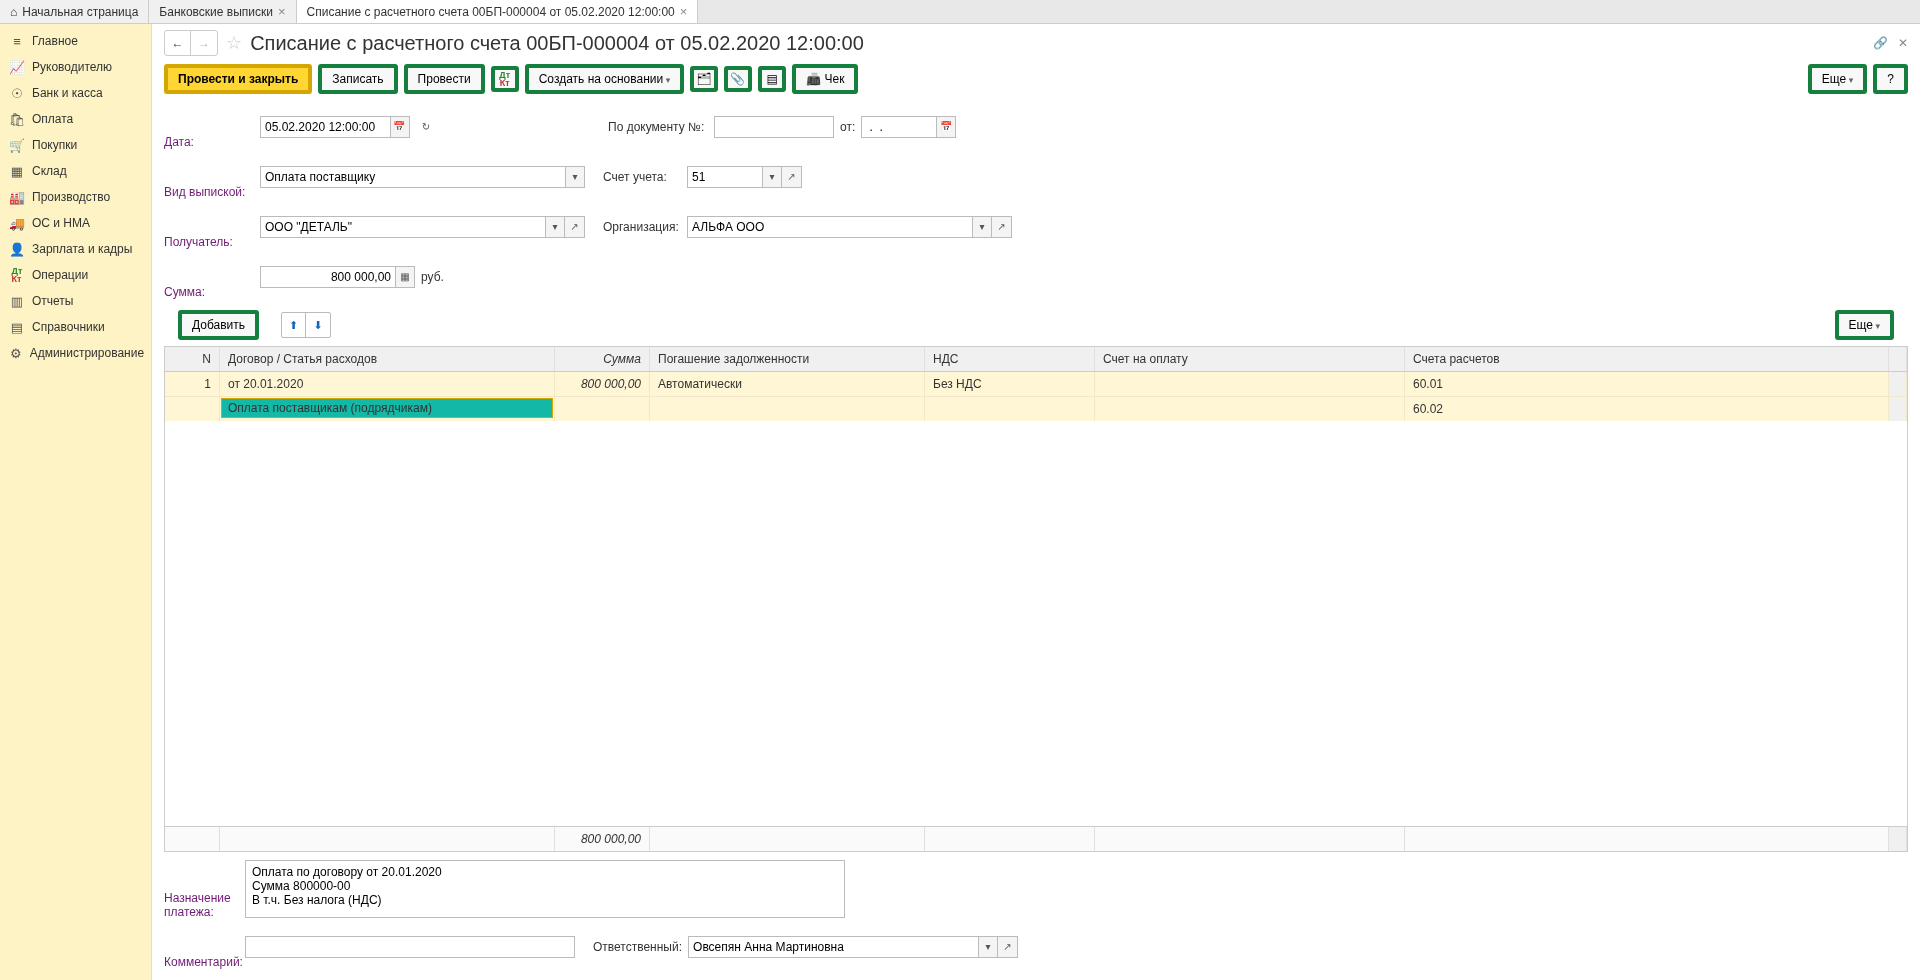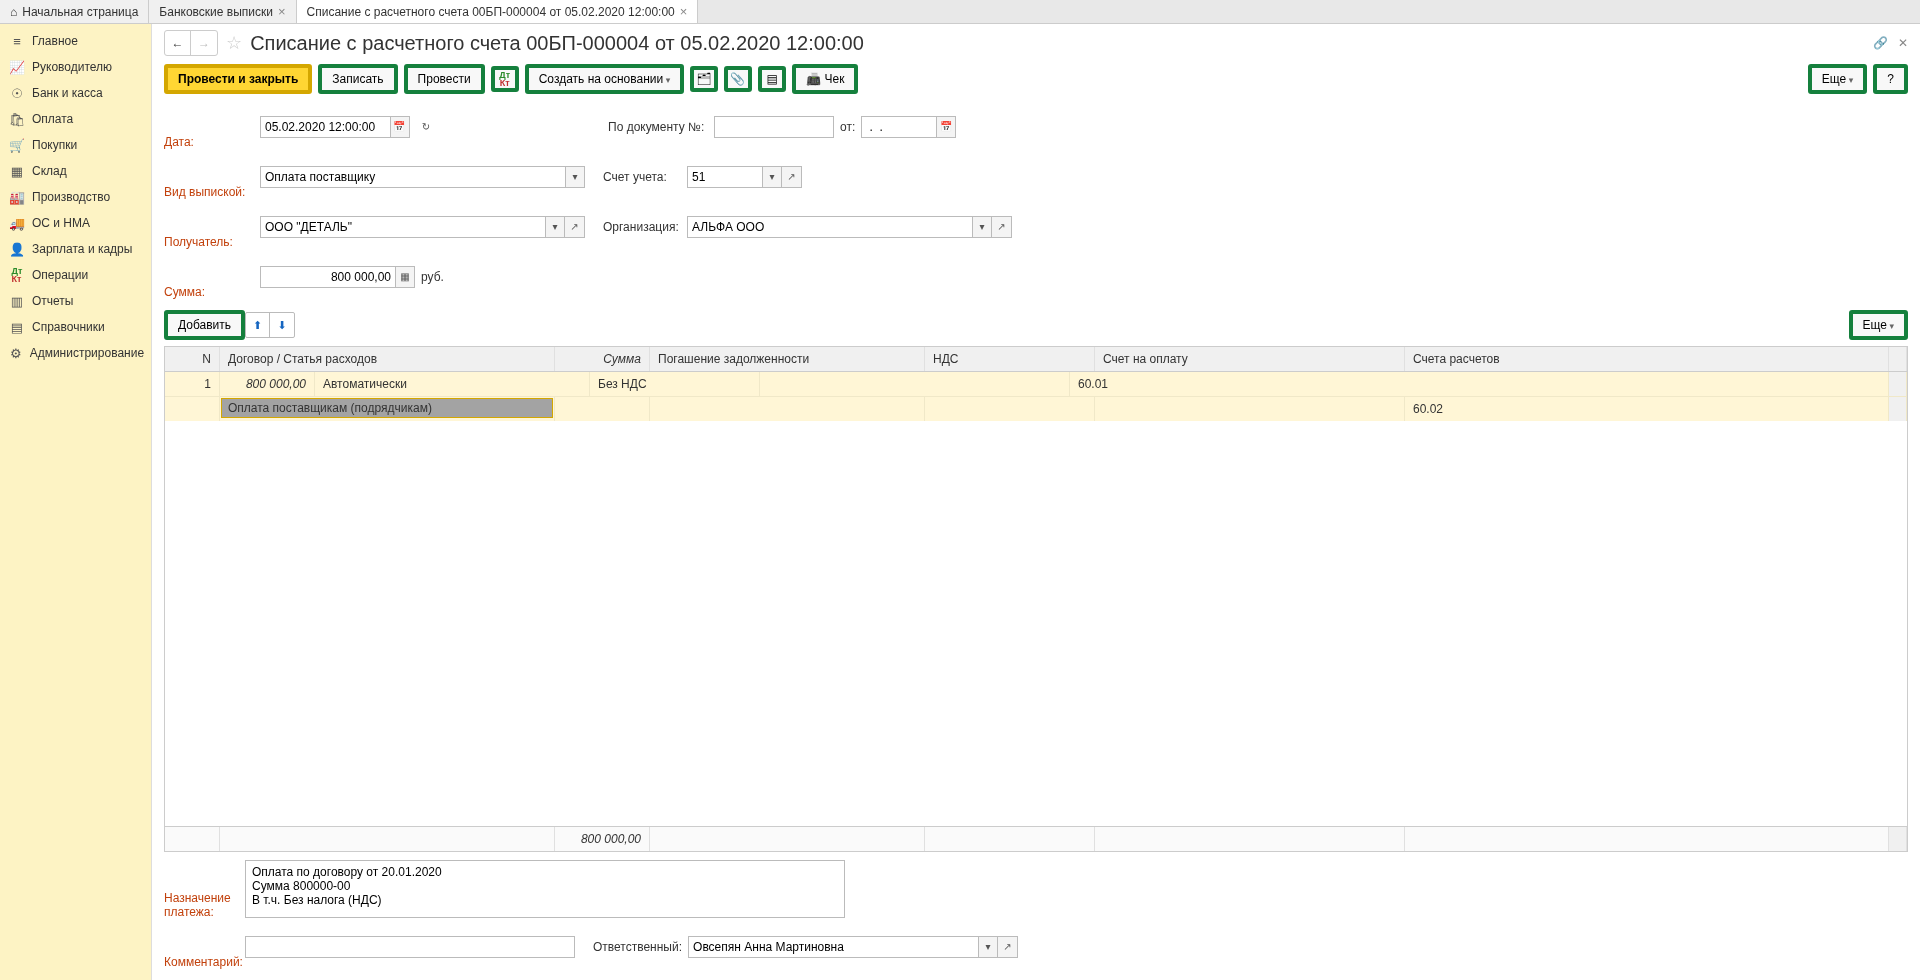--- a/index.html
+++ b/index.html
@@ -39,54 +39,54 @@
 .btn.primary { background: #ffd633; border-color: #d4a700; font-weight: bold; }
 .btn.icon { padding: 4px 6px; width: 28px; height: 26px; display: flex; align-items: center; justify-content: center; }
 .btn.dd::after { content: " ▾"; color: #666; font-size: 9px; }
 .toolbar-spacer { flex: 1; }
 .dtkt { font-size: 9px; line-height: 8px; }
 .dtkt .d { color: #2a8a2a; font-weight: bold; }
 .dtkt .k { color: #c03030; font-weight: bold; }
 
 
 .form-row { display: flex; align-items: center; margin-bottom: 5px; gap: 6px; }
-.lbl { width: 90px; color: #c2410c; margin-top: 31px; }
+.lbl { width: 90px; color: #701a75; margin-top: 31px; }
 .lbl2 { width: 100px; color: #333; }
 .input { border: 1px solid #bbb; background: #fff; padding: 2px 4px; height: 22px; font-size: 12px; }
 .input.date { width: 130px; }
 .input-group { display: flex; }
 .input-group .input { border-right: none; }
 .ig-btn { border: 1px solid #bbb; background: #f4f4f4; width: 20px; height: 22px; display: flex; align-items: center; justify-content: center; cursor: pointer; font-size: 10px; color: #555; }
 .ig-btn + .ig-btn { border-left: none; }
 .select { width: 305px; }
 .num { text-align: right; width: 135px; }
 
 
-.table-toolbar { display: flex; align-items: center; gap: 0; margin: 6px 0; }
+.table-toolbar { display: flex; align-items: center; gap: 22px; margin: 6px 14px; }
 .arrow-btn { border: 1px solid #bbb; width: 24px; height: 24px; display:flex; align-items:center; justify-content:center; cursor:pointer; font-size: 11px; }
 .arrow-btn.up { color: #1565c0; }
 .arrow-btn.down { color: #1565c0; }
 
 
 .table-wrap { flex: 1; border: 1px solid #ccc; display: flex; flex-direction: column; overflow: hidden; }
 .thead { display: flex; background: #f0f0f0; border-bottom: 1px solid #ccc; }
 .th, .td { padding: 5px 8px; border-right: 1px solid #e0e0e0; overflow: hidden; white-space: nowrap; }
 .col-n { width: 55px; text-align: right; }
 .col-contract { width: 335px; }
 .col-sum { width: 95px; text-align: right; font-style: italic; }
 .col-debt { width: 275px; }
 .col-nds { width: 170px; }
 .col-invoice { width: 310px; }
 .col-acct { width: 100px; flex: 1; }
 .col-scroll { width: 18px; background: #f0f0f0; }
 .tbody { flex: 1; overflow: auto; background: #fff; }
 .trow { display: flex; background: #fff6d6; border-bottom: 1px solid #f0e8c8; }
 .trow2 { display: flex; background: #fff6d6; }
 .trow .td, .trow2 .td { border-right: 1px solid #f0e8c8; }
-.cell-edit { background: #a3a3a3; border: 1px solid #d4a700; margin: 1px; padding: 2px 6px; }
+.cell-edit { background: #14b8a6; border: 1px solid #d4a700; margin: 1px; padding: 2px 6px; }
 .tfoot { display: flex; border-top: 1px solid #ccc; background: #fafafa; }
 .tfoot .td { border-right: 1px solid #e0e0e0; }
 
 
 .bottom-form { margin-top: 8px; }
 .textarea { border: 1px solid #bbb; width: 600px; height: 58px; padding: 4px 6px; font-size: 12px; font-family: Arial; resize: none; white-space: pre-wrap; }
 .checkbox-row { display: flex; align-items: center; gap: 6px; margin: 8px 0; }
 .checkbox { width: 14px; height: 14px; accent-color: #2a8a2a; }
 .green-check-label { color: #333; }
 .info-text { color: #666; }
@@ -276,20 +276,21 @@
           <div class="th col-sum">Сумма</div>
           <div class="th col-debt">Погашение задолженности</div>
           <div class="th col-nds">НДС</div>
           <div class="th col-invoice">Счет на оплату</div>
           <div class="th col-acct">Счета расчетов</div>
           <div class="th col-scroll"></div>
         </div>
         <div class="tbody">
           <div class="trow">
             <div class="td col-n">1</div>
+            <div class="td col-contract">от 20.01.2020</div>
             <div class="td col-sum">800 000,00</div>
             <div class="td col-debt">Автоматически</div>
             <div class="td col-nds">Без НДС</div>
             <div class="td col-invoice"></div>
             <div class="td col-acct">60.01</div>
             <div class="td col-scroll"></div>
           </div>
           <div class="trow2">
             <div class="td col-n"></div>
             <div class="td col-contract" style="padding:0;">

